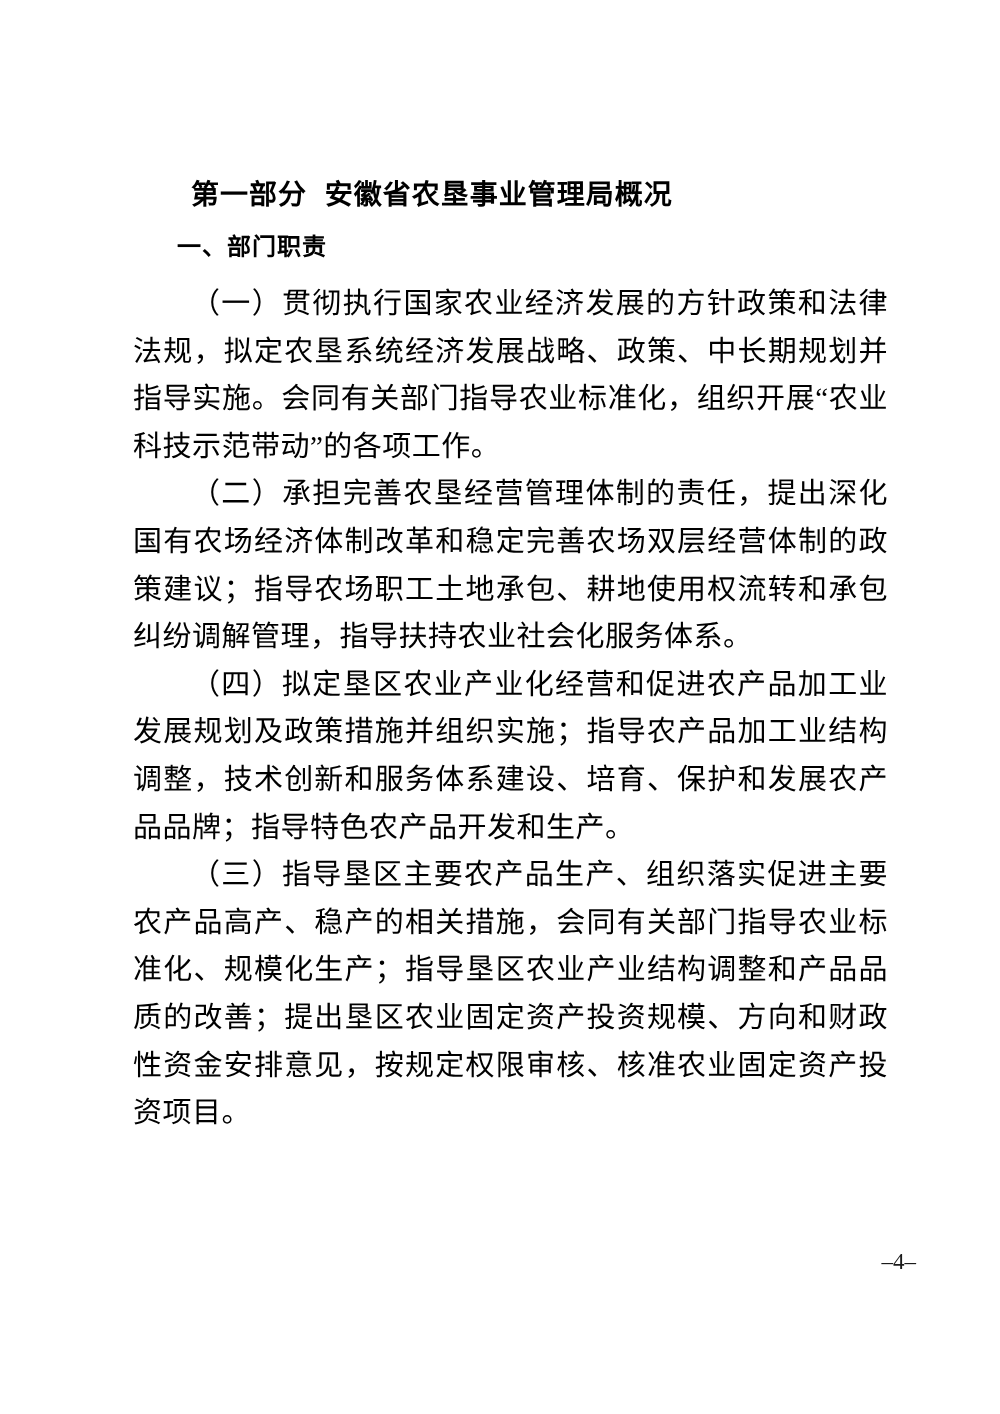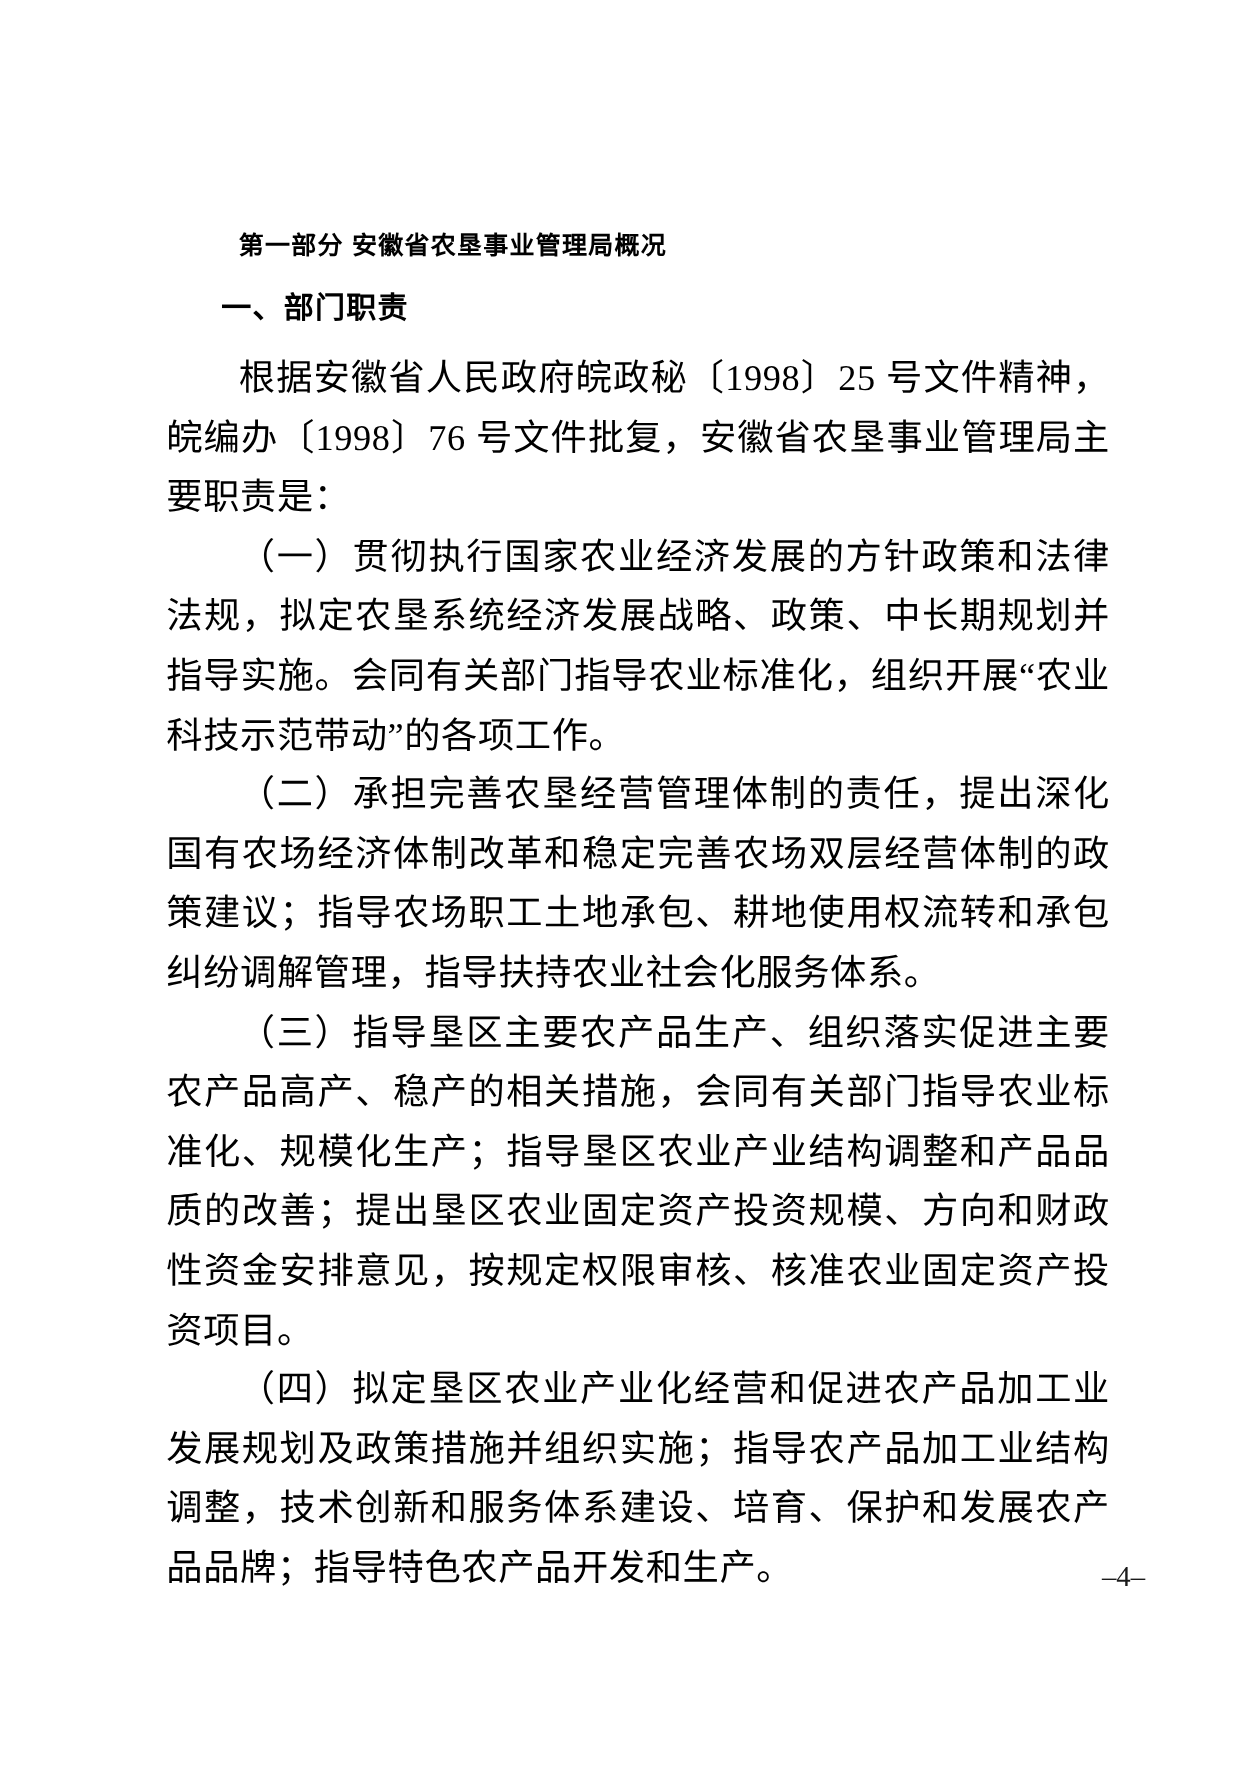--- a/index.html
+++ b/index.html
@@ -15,23 +15,23 @@
     color: #000000;
     overflow: hidden;
   }
   .content {
     position: absolute;
     left: 133px;
     top: 180px;
     width: 755px;
   }
   .h1 {
-    font-family: Liberation Sans, sans-serif;
+    font-family: Liberation Mono, monospace;
     font-weight: 700;
-    font-size: 20px;
+    font-size: 28px;
     line-height: 34px;
     margin: 0 0 16px 58px;
     letter-spacing: 1px;
     white-space: nowrap;
   }
   .h2 {
     font-family: "Liberation Sans", "DejaVu Sans", sans-serif;
     font-weight: 700;
     font-size: 24px;
     line-height: 34px;
@@ -60,21 +60,20 @@
   }
 </style>
 </head>
 <body>
 
 <div class="page">
   <div class="content">
     <div class="h1">第一部分 安徽省农垦事业管理局概况</div>
     <div class="h2">一、部门职责</div>
     <div class="body-text">
-      <p>根据安徽省人民政府皖政秘〔1998〕25 号文件精神，皖编办〔1998〕76 号文件批复，安徽省农垦事业管理局主要职责是：</p>
       <p>（一）贯彻执行国家农业经济发展的方针政策和法律法规，拟定农垦系统经济发展战略、政策、中长期规划并指导实施。会同有关部门指导农业标准化，组织开展“农业科技示范带动”的各项工作。</p>
       <p>（二）承担完善农垦经营管理体制的责任，提出深化国有农场经济体制改革和稳定完善农场双层经营体制的政策建议；指导农场职工土地承包、耕地使用权流转和承包纠纷调解管理，指导扶持农业社会化服务体系。</p>
+      <p>（四）拟定垦区农业产业化经营和促进农产品加工业发展规划及政策措施并组织实施；指导农产品加工业结构调整，技术创新和服务体系建设、培育、保护和发展农产品品牌；指导特色农产品开发和生产。</p>
       <p>（三）指导垦区主要农产品生产、组织落实促进主要农产品高产、稳产的相关措施，会同有关部门指导农业标准化、规模化生产；指导垦区农业产业结构调整和产品品质的改善；提出垦区农业固定资产投资规模、方向和财政性资金安排意见，按规定权限审核、核准农业固定资产投资项目。</p>
-      <p>（四）拟定垦区农业产业化经营和促进农产品加工业发展规划及政策措施并组织实施；指导农产品加工业结构调整，技术创新和服务体系建设、培育、保护和发展农产品品牌；指导特色农产品开发和生产。</p>
     </div>
   </div>
   <div class="page-number">–4–</div>
 </div>
 
 </body></html>

